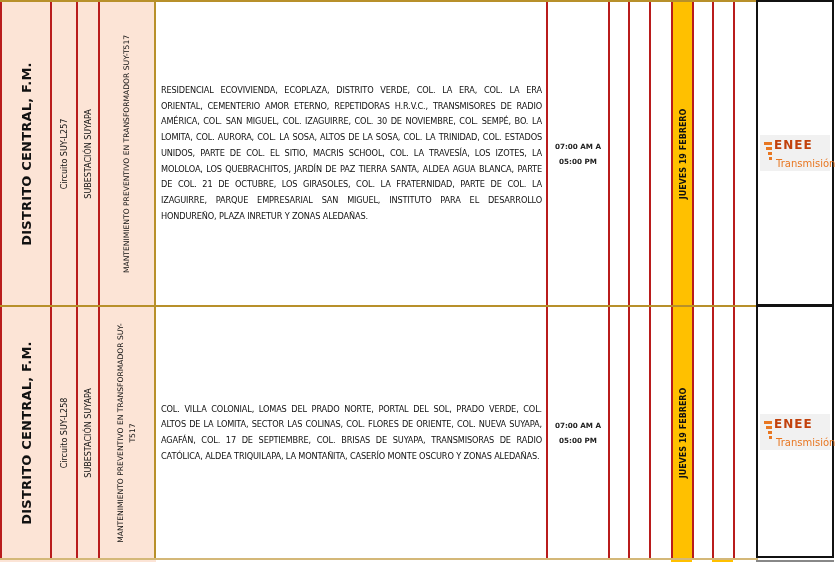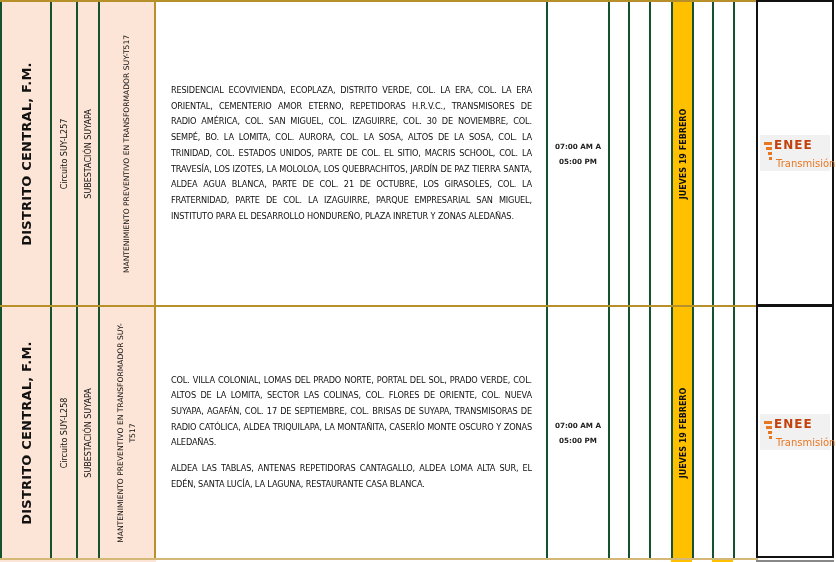--- a/index.html
+++ b/index.html
@@ -1,29 +1,29 @@
 <!DOCTYPE html>
 <html><head>
 <meta charset="utf-8">
 <style>
   html, body { margin:0; padding:0; background:#ffffff; }
   body { width:836px; height:562px; overflow:hidden; position:relative; font-family:"Liberation Sans", sans-serif; }
   .grid { position:absolute; left:0; top:0; width:836px; height:562px; }
   .row { position:absolute; left:0; width:836px; }
   .cell { position:absolute; top:0; bottom:0; box-sizing:border-box; }
-  .gold-l { border-left:2px solid #14532d;padding-left:15px; }
+  .gold-l { border-left:2px solid #b91c1c;padding-left:15px; }
   .pink { background:#fce4d6; }
   .yellow { background:#ffc000; }
   .vtext { position:absolute; left:50%; top:50%; transform:translate(-50%,-50%) rotate(-90deg); white-space:nowrap; text-align:center; color:#111; }
   .v-district { font-family:"DejaVu Sans", sans-serif; font-weight:bold; font-size:13px; letter-spacing:0.2px; }
   .v-small { font-family:"DejaVu Sans", sans-serif; font-size:8px; }
   .v-maint { font-family:"DejaVu Sans", sans-serif; font-size:7.6px; line-height:12px; }
   .v-date { font-family:"DejaVu Sans", sans-serif; font-weight:bold; font-size:8px; }
   .desc { position:absolute; left:5px; right:4px; top:50%; transform:translateY(-50%); font-family:"DejaVu Sans", sans-serif; font-size:8.2px; line-height:15.7px; color:#111; text-align:justify; letter-spacing:-0.15px; }
-  .desc p { margin:10px; }
+  .desc p { margin:0; }
   .time { position:absolute; left:0; right:0; top:50%; transform:translateY(-50%); text-align:center; font-family:"DejaVu Sans", sans-serif; font-weight:bold; font-size:7.2px; line-height:15px; color:#222; }
   .logo-box { position:absolute; left:2px; right:2px; top:50%; transform:translateY(-50%); height:36px; background:#f1f1f1; }
   .logo-icon { position:absolute; left:4px; top:7px; width:8px; height:22px; }
   .logo-icon span { display:block; height:3px; margin-bottom:2px; background:#e87722; }
   .logo-icon span:nth-child(1){ width:8px; } .logo-icon span:nth-child(2){ width:6px; margin-left:2px; }
   .logo-icon span:nth-child(3){ width:4px; margin-left:4px; } .logo-icon span:nth-child(4){ width:3px; margin-left:5px; }
   .logo-enee { position:absolute; left:14px; top:3px; font-family:"DejaVu Sans", sans-serif; font-weight:bold; font-size:12px; color:#c2410c; letter-spacing:1px; }
   .logo-sub { position:absolute; left:16px; top:23px; font-family:"DejaVu Sans", sans-serif; font-size:10px; color:#e87722; }
   .hline { position:absolute; left:0; height:2px; background:#b8902a; }
   .blackbox { border:2px solid #111; }
@@ -96,21 +96,20 @@
     </div>
     <div class="cell pink gold-l" style="left:98px;width:58px;border-right:2px solid #b8902a;">
       <div class="vtext v-maint">
         <div>MANTENIMIENTO PREVENTIVO EN TRANSFORMADOR SUY-</div>
         <div>T517</div>
       </div>
     </div>
     <div class="cell" style="left:156px;width:390px;">
       <div class="desc">
         <p>COL. VILLA COLONIAL, LOMAS DEL PRADO NORTE, PORTAL DEL SOL, PRADO VERDE, COL. ALTOS DE LA LOMITA, SECTOR LAS COLINAS, COL. FLORES DE ORIENTE, COL. NUEVA SUYAPA, AGAFÁN, COL. 17 DE SEPTIEMBRE, COL. BRISAS DE SUYAPA, TRANSMISORAS DE RADIO CATÓLICA, ALDEA TRIQUILAPA, LA MONTAÑITA, CASERÍO MONTE OSCURO Y ZONAS ALEDAÑAS.</p>
-        <p>ALDEA LAS TABLAS, ANTENAS REPETIDORAS CANTAGALLO, ALDEA LOMA ALTA SUR, EL EDÉN, SANTA LUCÍA, LA LAGUNA, RESTAURANTE CASA BLANCA.</p>
       </div>
     </div>
     <div class="cell gold-l" style="left:546px;width:62px;">
       <div class="time">
         <div>07:00 AM A</div>
         <div>05:00 PM</div>
       </div>
     </div>
     <div class="cell gold-l" style="left:608px;width:20px;"></div>
     <div class="cell gold-l" style="left:628px;width:21px;"></div>

